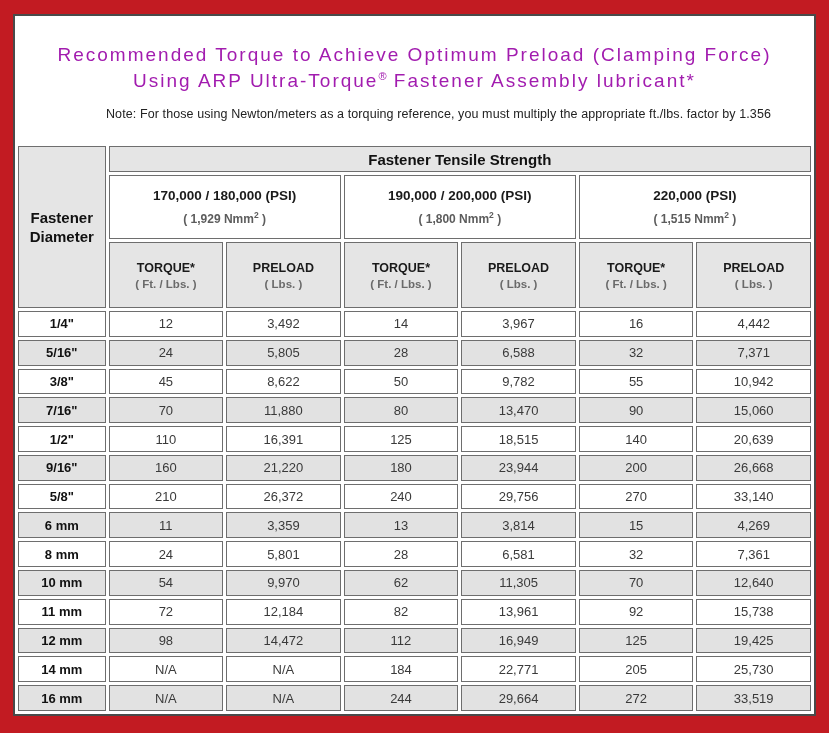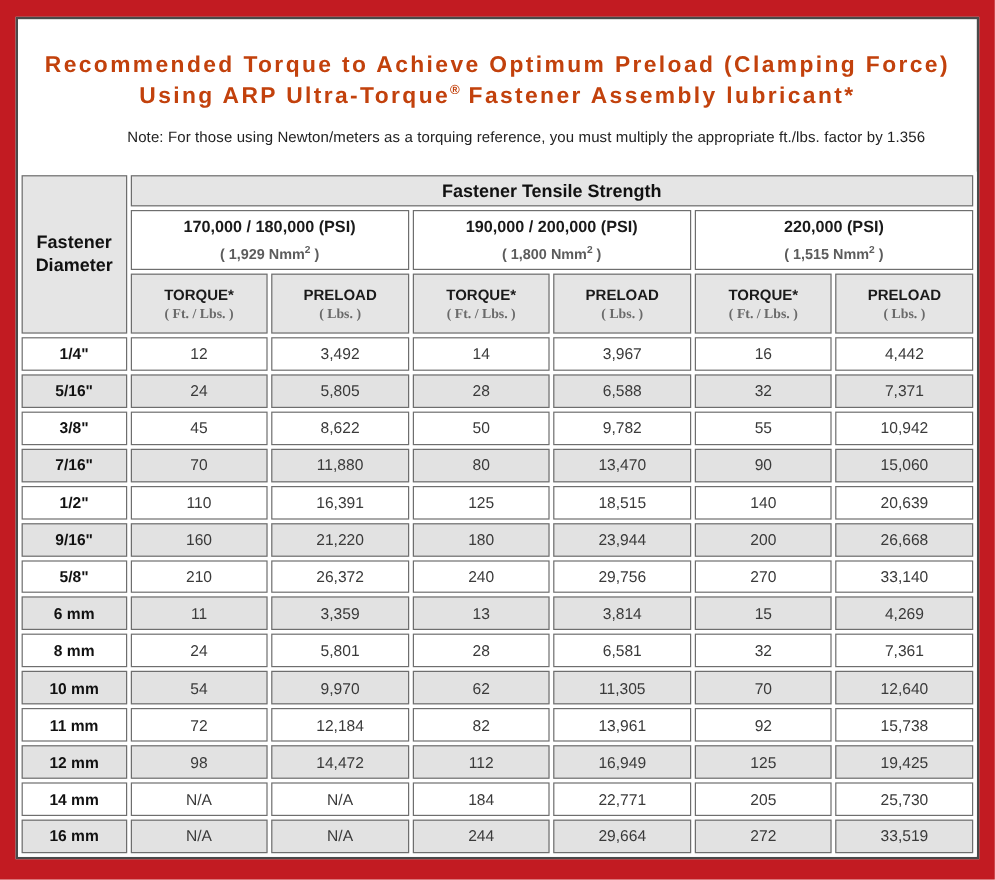--- a/index.html
+++ b/index.html
@@ -18,23 +18,23 @@
     display: flex;
     flex-direction: column;
   }
   .title-block {
     height: 127px;
     text-align: center;
     padding-top: 26px;
   }
   .title-line {
     font-size: 19px;
-    font-weight: 700;
+    font-weight: 400;
     letter-spacing: 2px;
-    color: #c2410c;
+    color: #a21caf;
     line-height: 1.35;
   }
   .title-line sup { font-size: 11px; letter-spacing: 0; }
   .note {
     margin-top: 14px;
     font-size: 12.5px;
     color: #222222;
     letter-spacing: 0.1px;
     padding-left: 48px;
   }
@@ -48,22 +48,22 @@
   }
   .spec-table th, .spec-table td {
     border: 1px solid #6e6e6e;
     text-align: center;
     vertical-align: middle;
     overflow: hidden;
   }
   col.c-diam { width: 11.3%; }
   col.c-val  { width: 14.78%; }
   .tensile-row { height: 26px; }
-  .psi-row { height: 50px; }
-  .colhead-row { height: 50px; }
+  .psi-row { height: 64px; }
+  .colhead-row { height: 66px; }
   .hdr-gray { background: #e5e5e5; }
   .tensile-cell {
     font-size: 15px;
     font-weight: 700;
     color: #111111;
   }
   .diam-hdr-cell {
     vertical-align: bottom;
     font-size: 15px;
     font-weight: 700;
@@ -84,21 +84,20 @@
   .nmm-label sup { font-size: 8.5px; }
   .col-label {
     font-size: 12.5px;
     font-weight: 700;
     color: #1a1a1a;
     margin-bottom: 3px;
   }
   .col-unit {
     font-size: 11.5px;
     color: #6a6a6a;
-    font-family: Liberation Serif, serif;
   }
   tbody th {
     font-size: 13px;
     font-weight: 700;
     color: #111111;
   }
   tbody td {
     font-size: 13px;
     color: #3a3a3a;
   }

